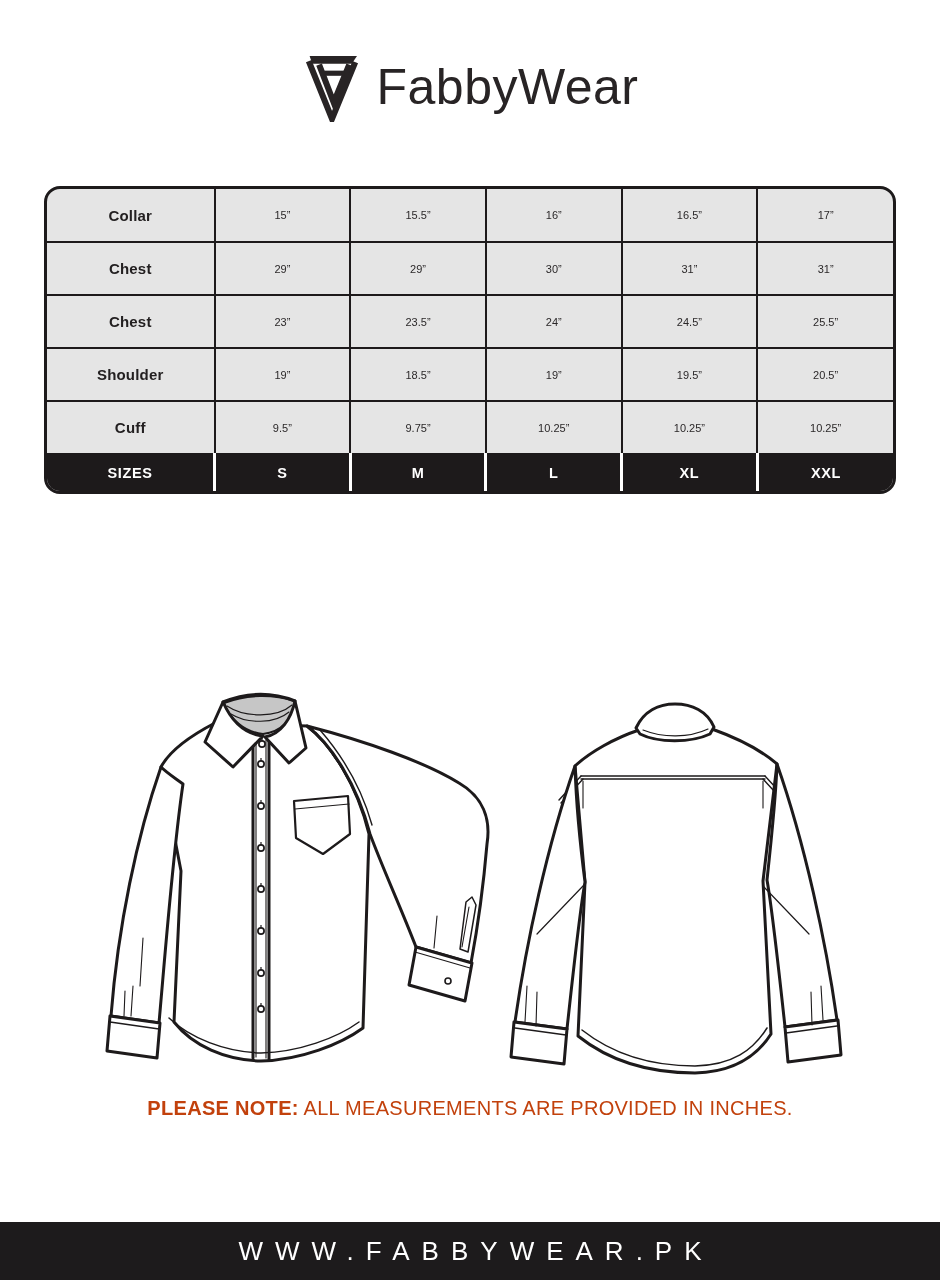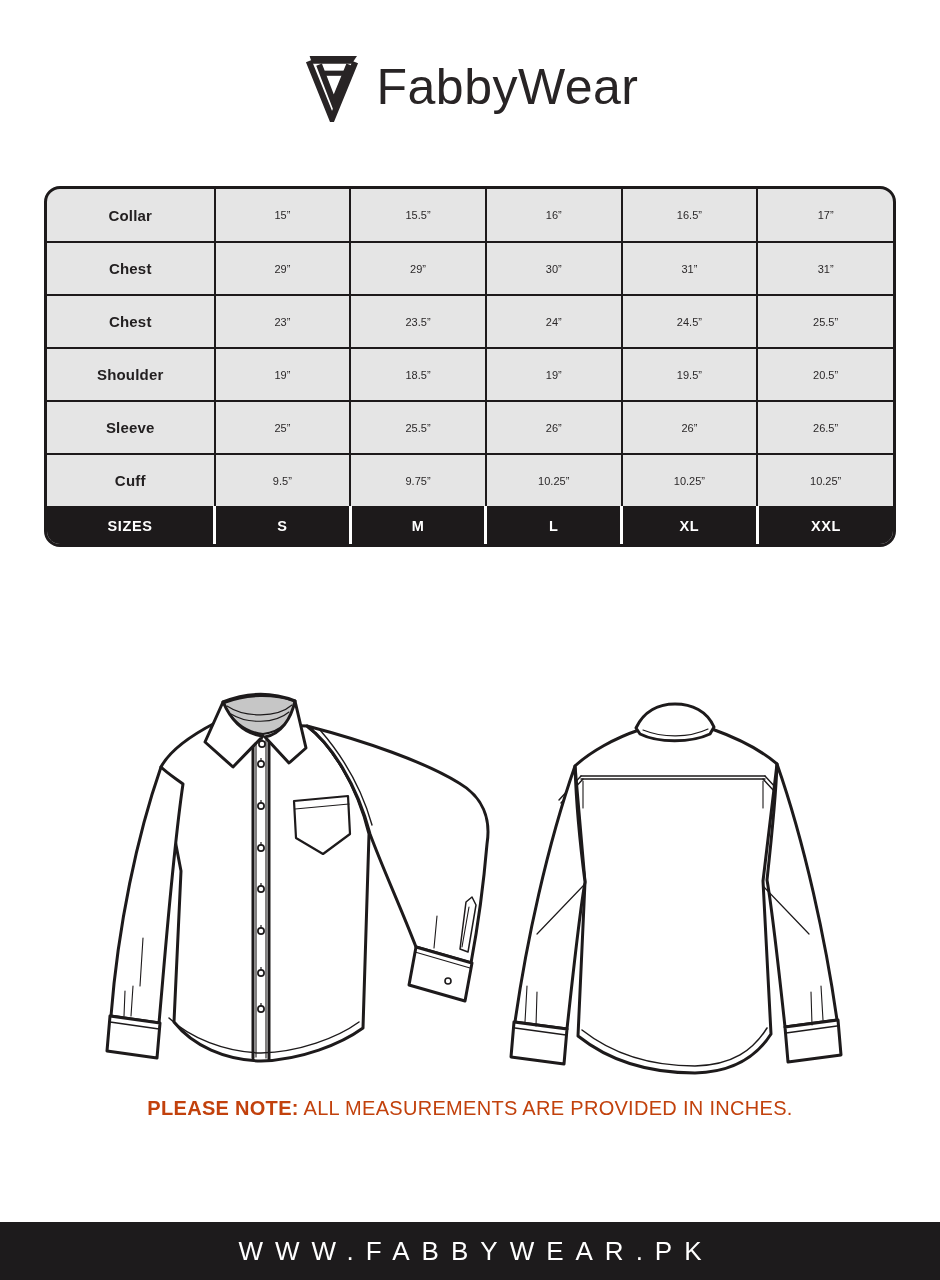--- a/index.html
+++ b/index.html
@@ -97,28 +97,20 @@
             <td class="val">24.5”</td>
             <td class="val">25.5”</td>
           </tr>
           <tr>
             <th class="row-label">Shoulder</th>
             <td class="val">19”</td>
             <td class="val">18.5”</td>
             <td class="val">19”</td>
             <td class="val">19.5”</td>
             <td class="val">20.5”</td>
-          </tr>
-          <tr>
-            <th class="row-label">Sleeve</th>
-            <td class="val">25”</td>
-            <td class="val">25.5”</td>
-            <td class="val">26”</td>
-            <td class="val">26”</td>
-            <td class="val">26.5”</td>
           </tr>
           <tr>
             <th class="row-label">Cuff</th>
             <td class="val">9.5”</td>
             <td class="val">9.75”</td>
             <td class="val">10.25”</td>
             <td class="val">10.25”</td>
             <td class="val">10.25”</td>
           </tr>
           <tr class="sizes-row">

